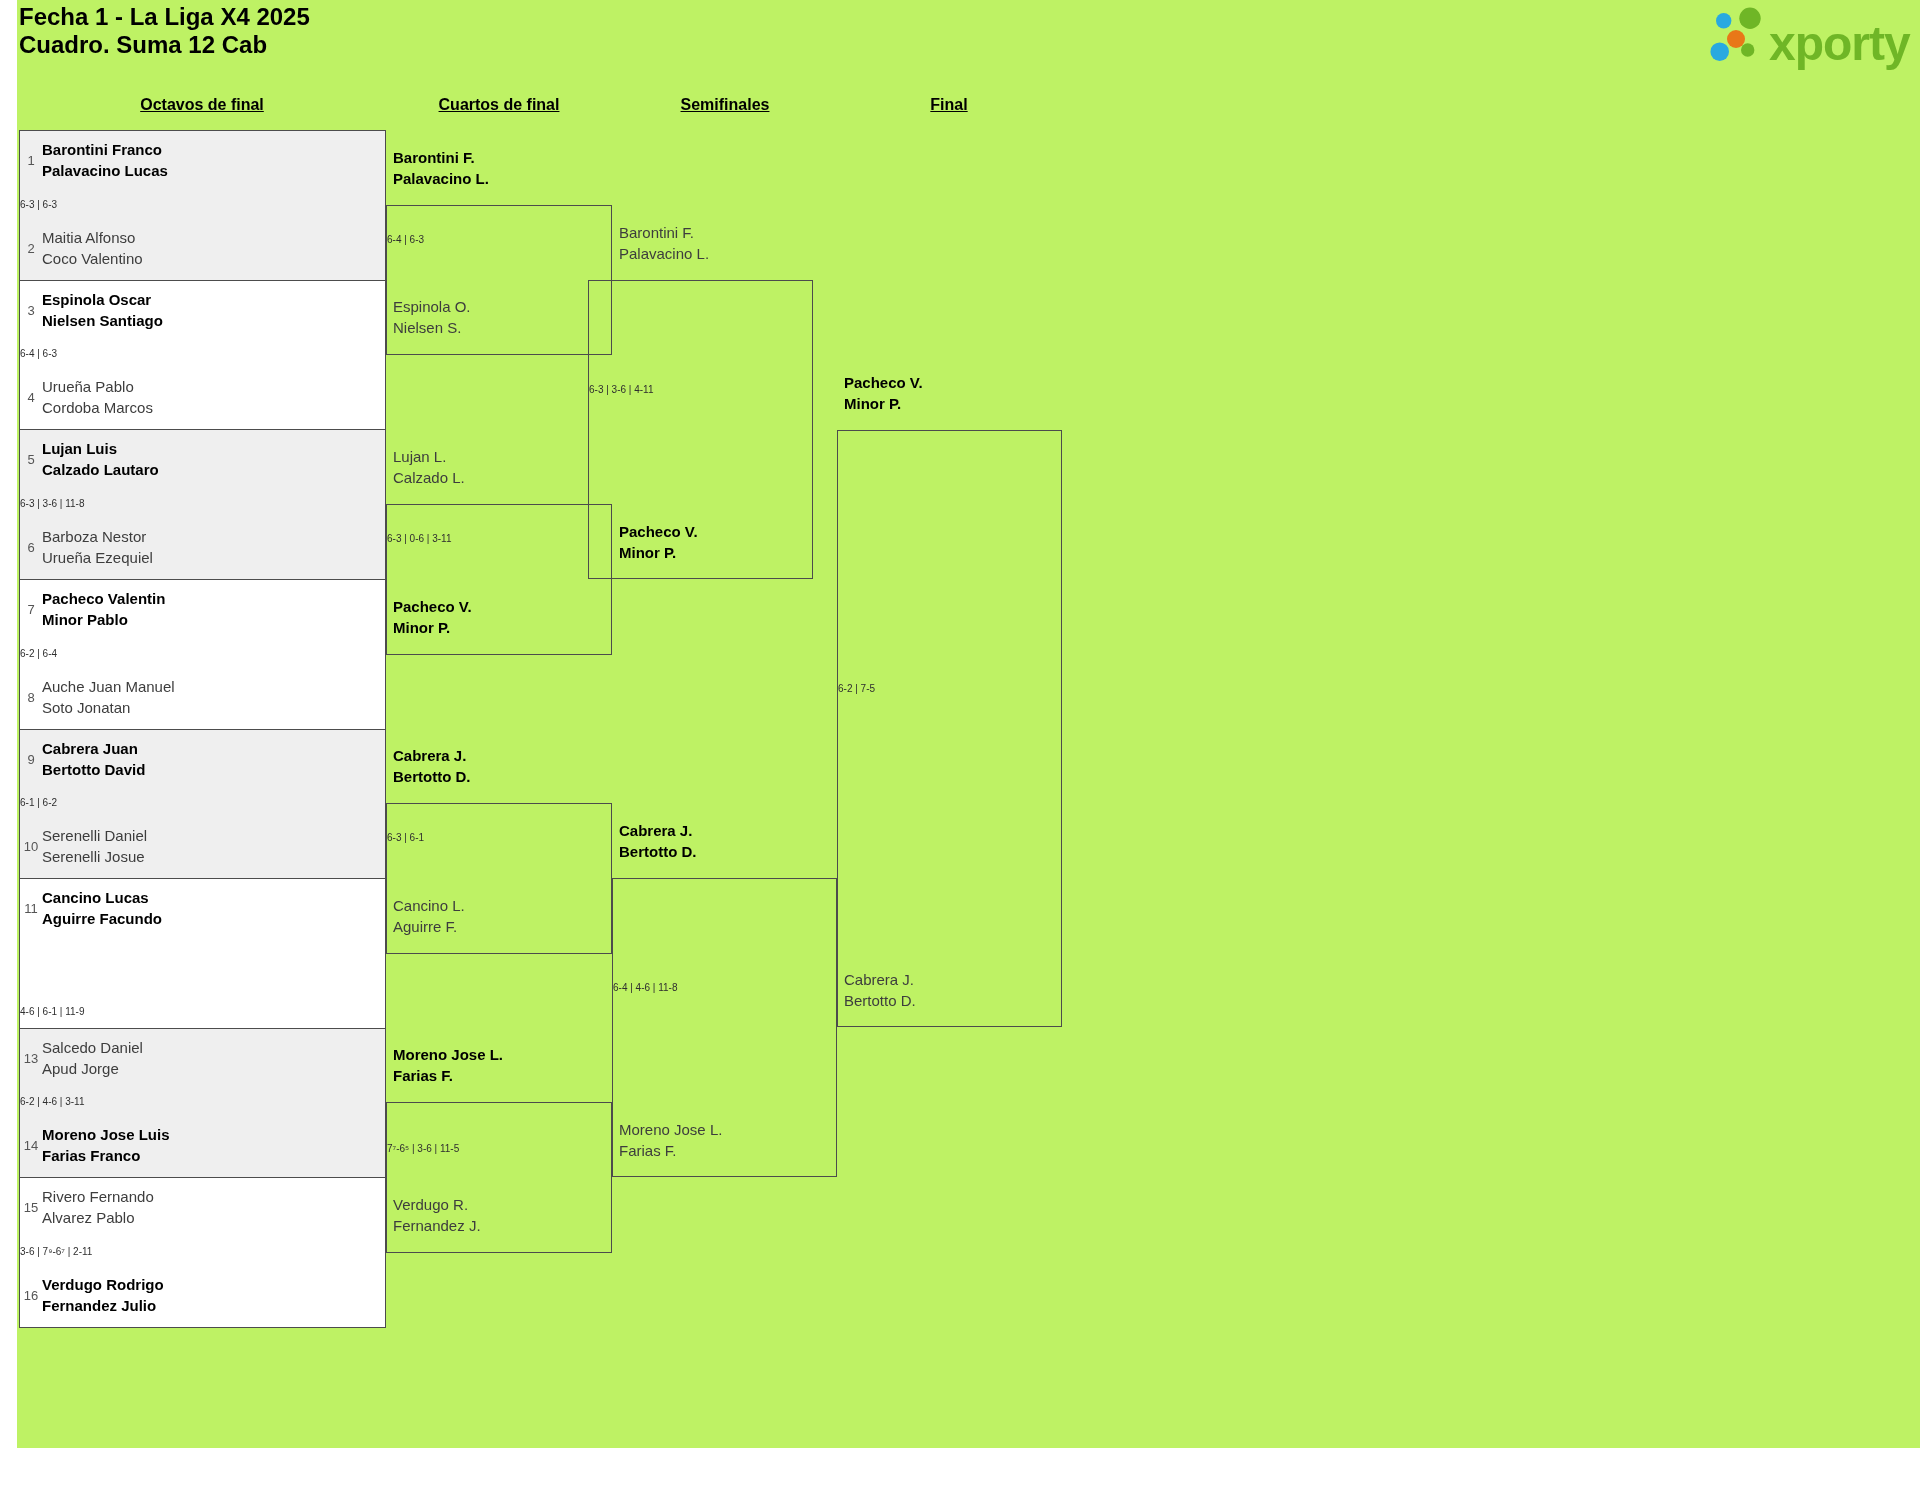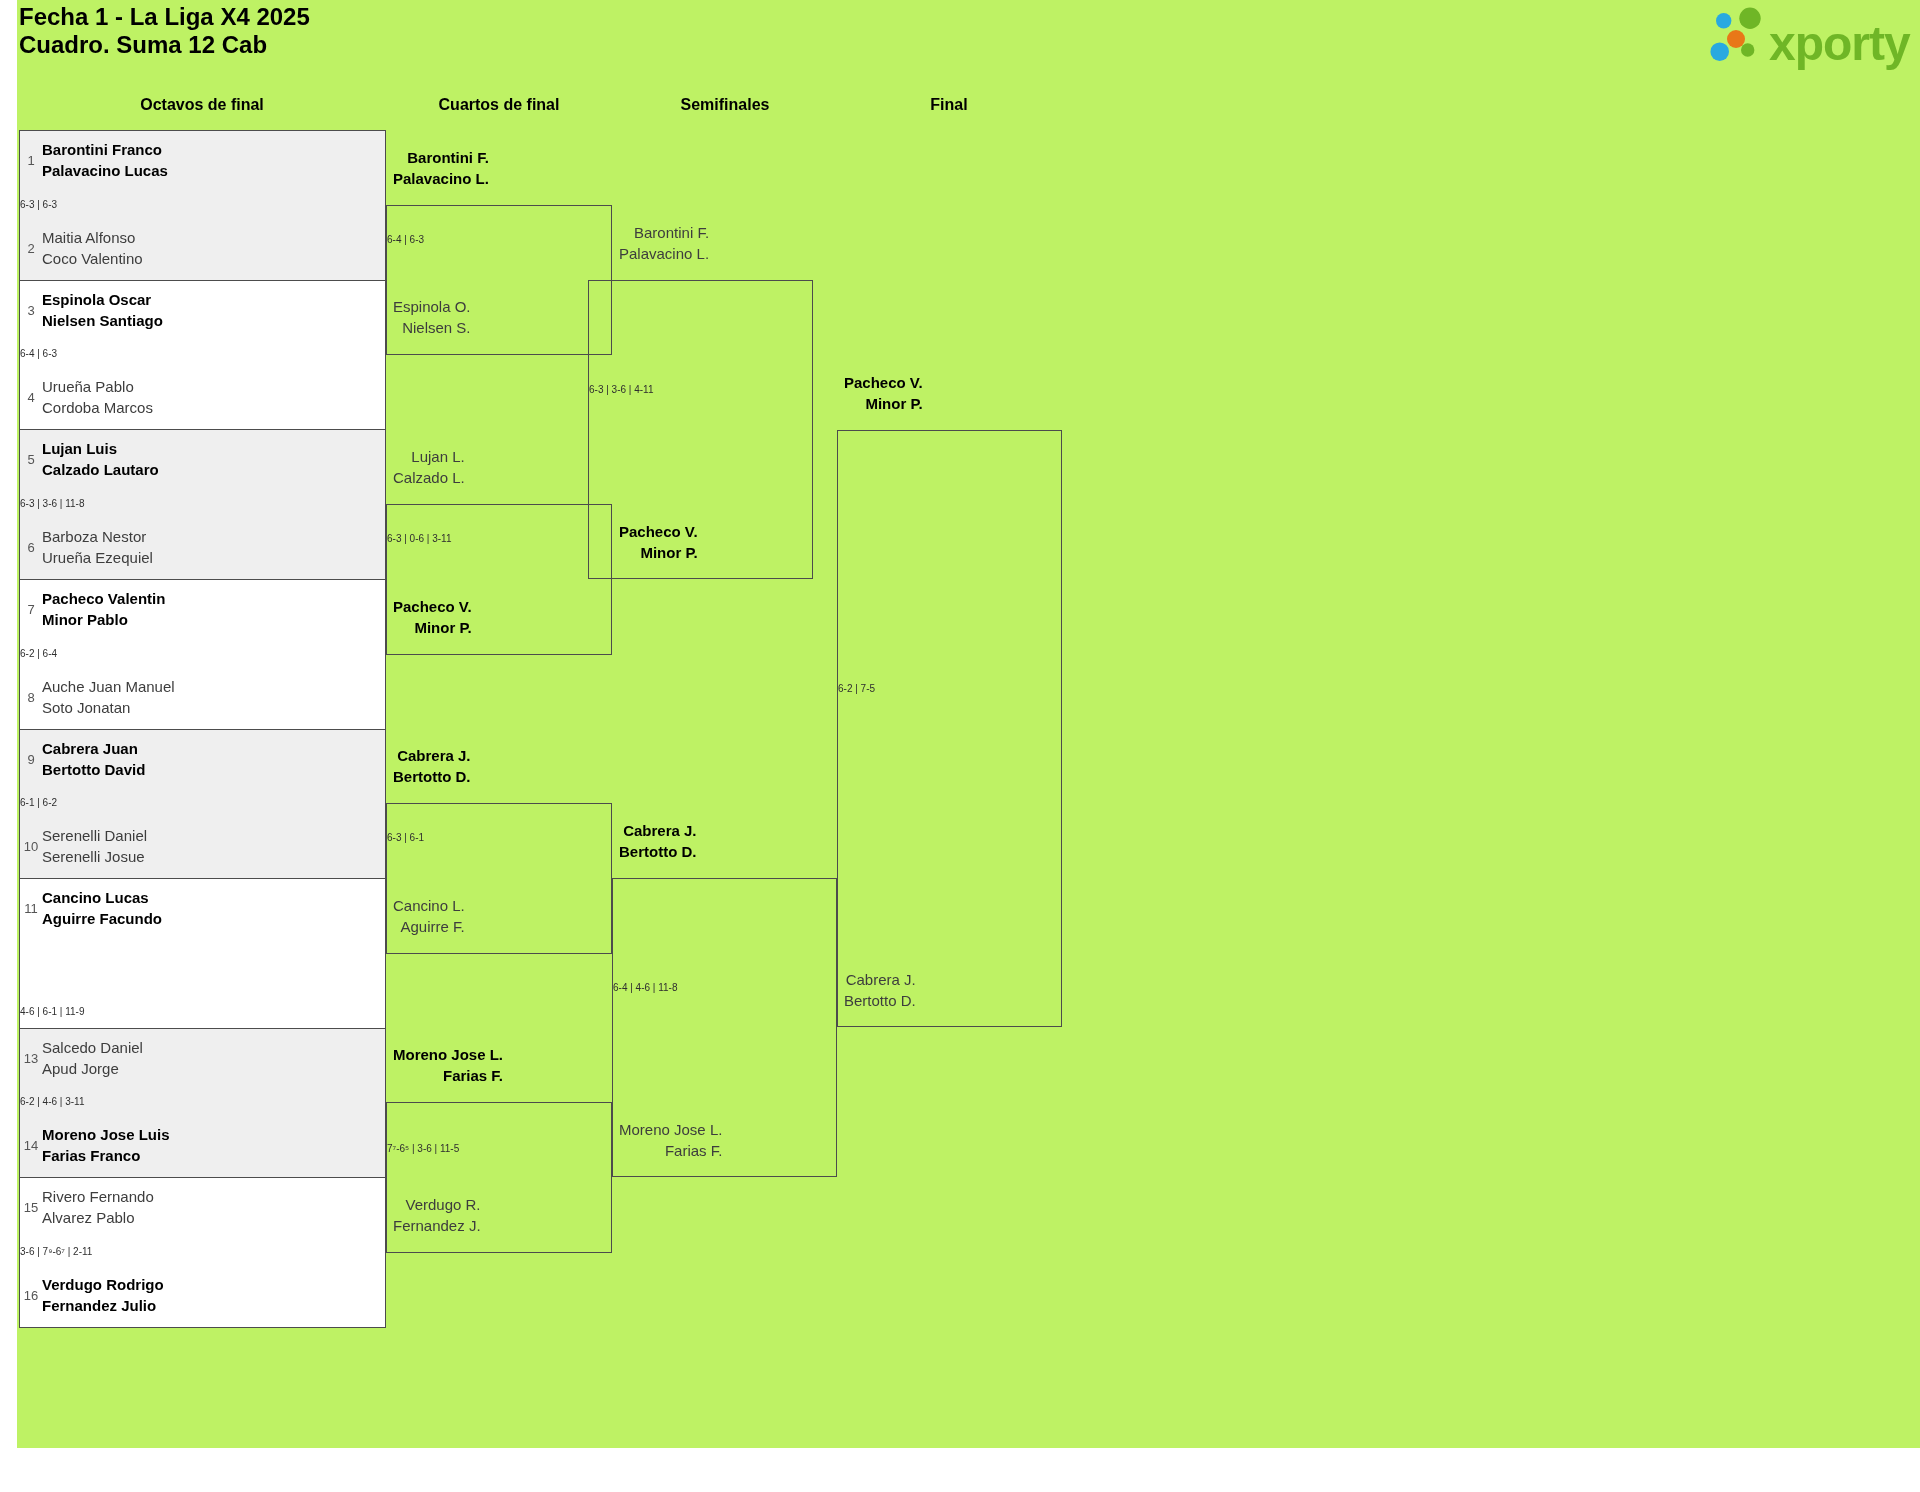--- a/index.html
+++ b/index.html
@@ -3,39 +3,39 @@
 <meta charset="utf-8">
 <style>
   html,body { margin:0; padding:0; background:#ffffff; }
   body { font-family:"Liberation Sans","DejaVu Sans",sans-serif; }
   .stage { position:relative; width:1920px; height:1448px; background:#bef264; overflow:hidden;margin-left:17px; }
 
   .title { position:absolute; left:2px; top:3px; font-size:24px; line-height:28px;
            font-weight:700; color:#000; letter-spacing:0; }
 
   .hdr { position:absolute; top:96px; transform:translateX(-50%); font-size:16px;
-         font-weight:600; color:#000; white-space:nowrap; }
+         font-weight:600; color:#000; white-space:nowrap;text-decoration:underline; }
 
   
   .m16 { position:absolute; left:2px; width:367px; box-sizing:border-box;
          border:1px solid #4c4c4c; background:#fff; display:flex; flex-direction:column;
          justify-content:space-between; padding:8px 0 11px 0; }
   .m16.alt { background:#efefef; }
   .team { display:flex; align-items:center; }
   .seed { flex:0 0 22px; width:22px; text-align:center; font-size:13px; color:#555; }
   .names { font-size:15px; line-height:21px; color:#3d3d3d; white-space:nowrap; }
   .names.w { font-weight:700; color:#000; }
   .score { font-size:10px; color:#2e2e2e; }
 
   
   .box { position:absolute; box-sizing:border-box; border:1px solid #4c4c4c; background:transparent; }
   .box .score { position:absolute; left:0; right:0; }
 
   
-  .lbl { position:absolute; font-size:15px; line-height:21px; color:#3d3d3d; white-space:nowrap;text-align:right; }
+  .lbl { position:absolute; font-size:15px; line-height:21px; color:#3d3d3d; white-space:nowrap; }
   .lbl.w { font-weight:700; color:#000; }
 
   .logo { position:absolute; left:1686px; top:2px; }
 </style>
 </head>
 <body>
 
 <div class="stage">
 
   <div class="title">

